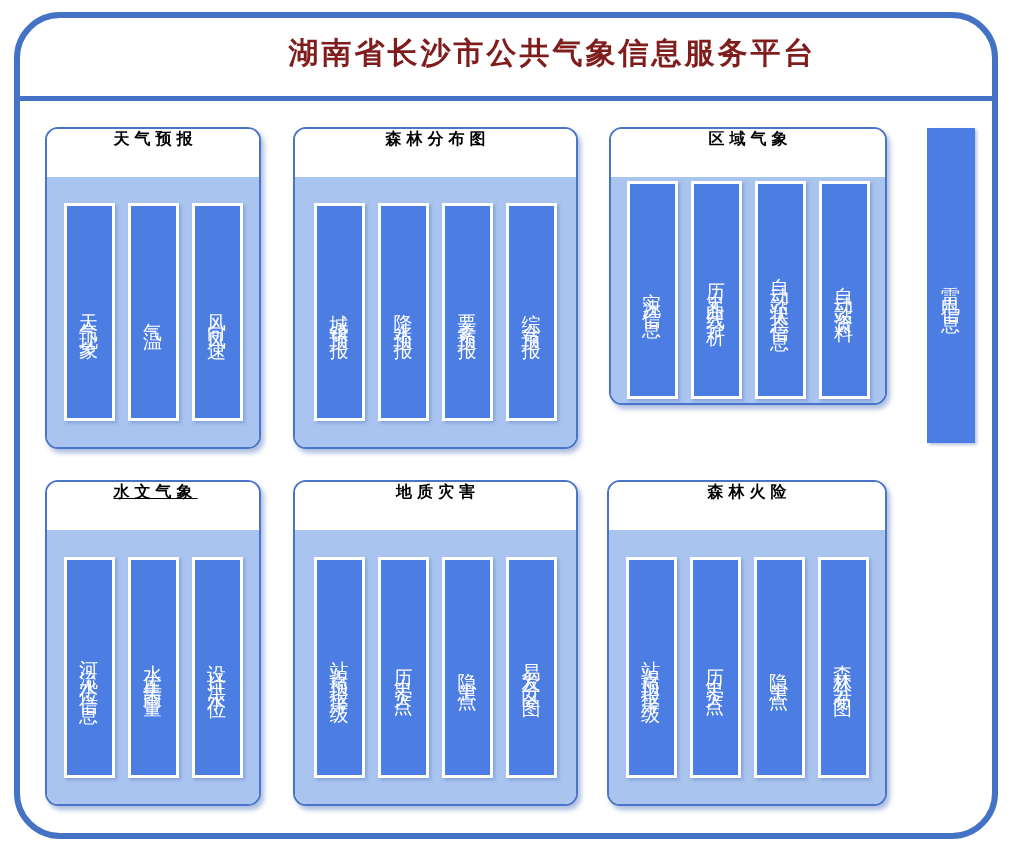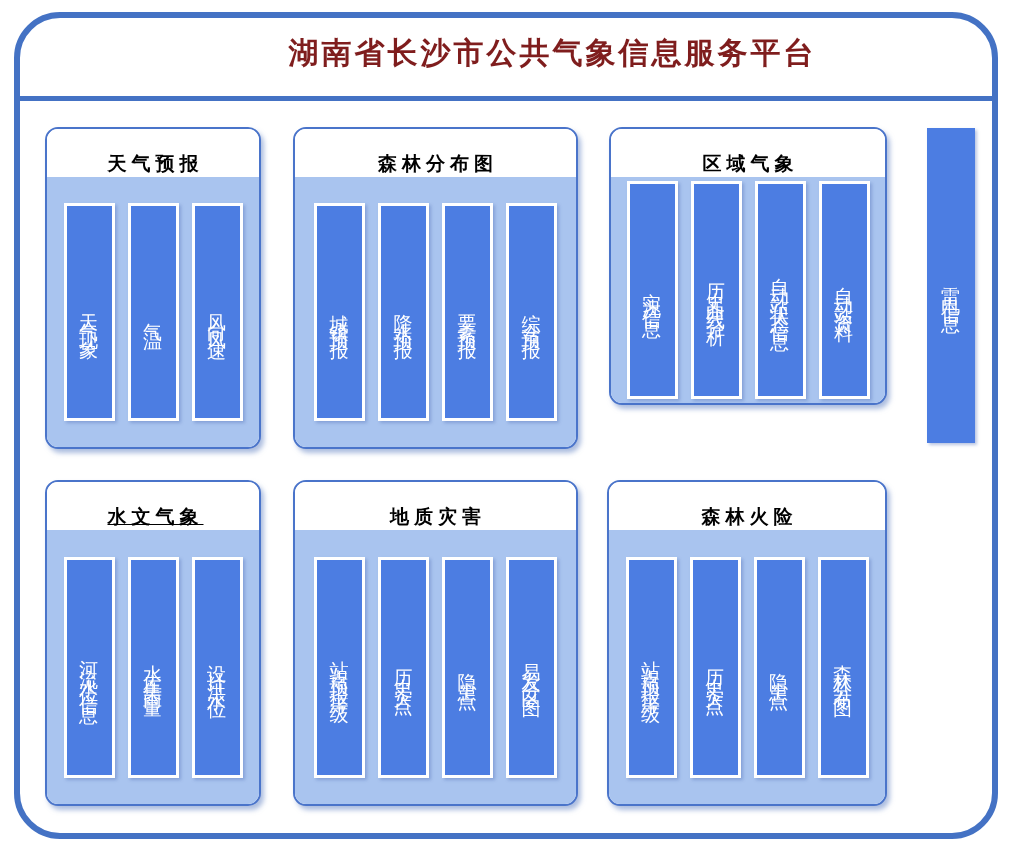--- a/index.html
+++ b/index.html
@@ -24,22 +24,22 @@
   .divider{
     position:absolute;left:20px;top:96px;width:975px;height:5px;
     background:var(--blue);
   }
   .group{
     position:absolute;border:2px solid #4a74ca;border-radius:13px;
     background:#fff;box-sizing:border-box;overflow:hidden;
     box-shadow:3px 4px 5px rgba(104,134,197,.55);
   }
   .group-header{
-    height:48px;display:flex;align-items:flex-end;justify-content:center;
-    font-size:19px;font-weight:bold;color:#000;background:#fff;
+    height:48px;display:flex;align-items:flex-start;justify-content:center;
+    font-size:16px;font-weight:bold;color:#000;background:#fff;
     letter-spacing:5px;
   }
   .group-header span{margin-right:-5px;}
   .group-body{
     position:absolute;left:0;right:0;top:48px;bottom:0;
     background:var(--panel);
     display:flex;align-items:center;justify-content:center;gap:13px;
   }
   .bar{
     width:51px;background:var(--bar);border:3px solid #fff;

